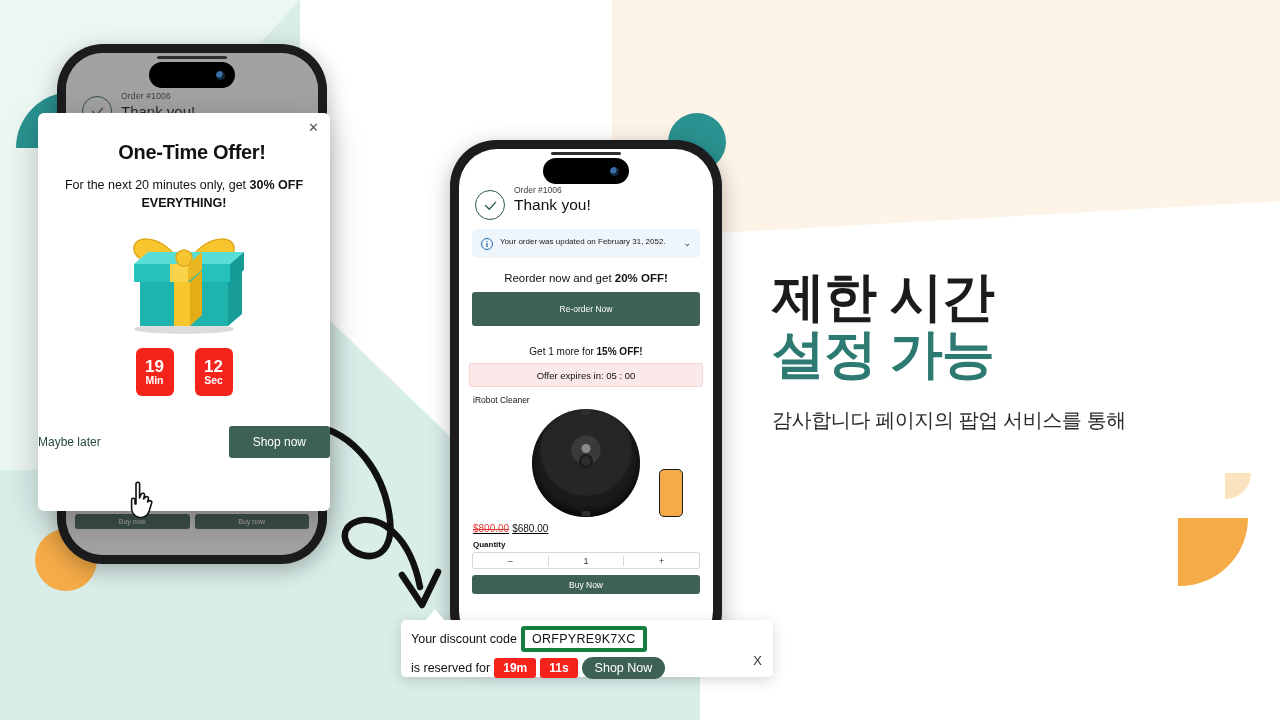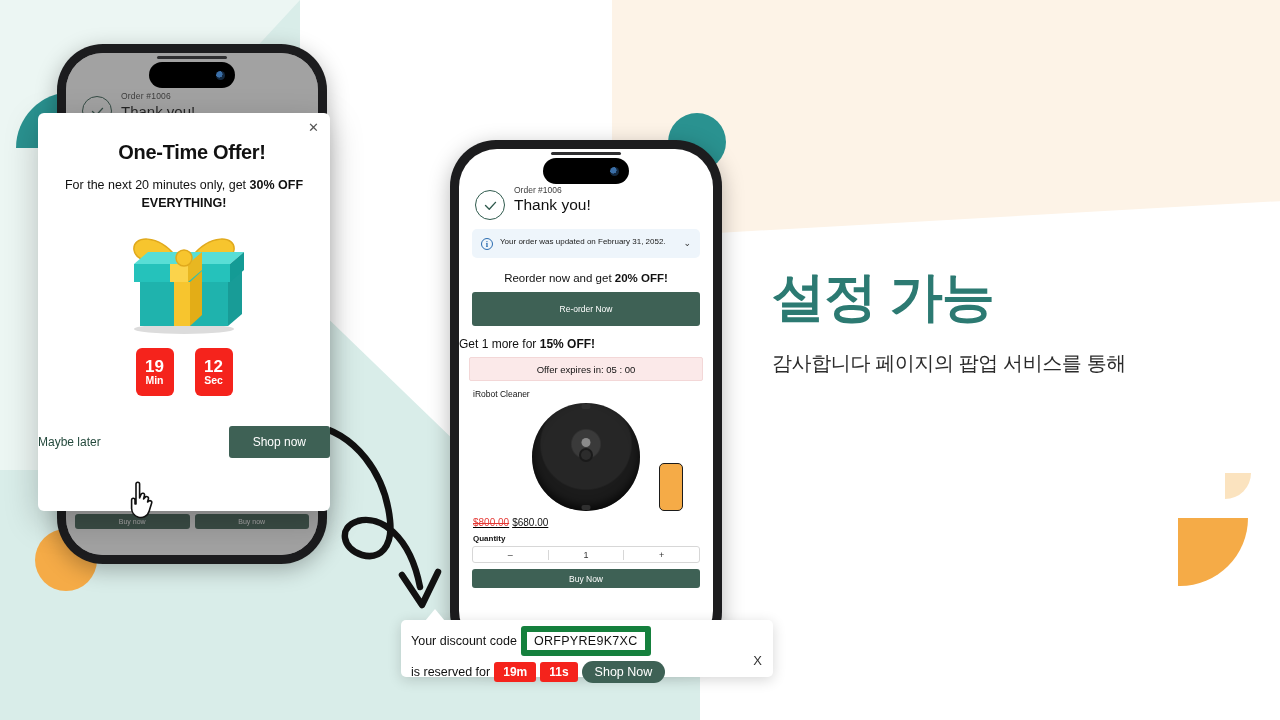--- a/index.html
+++ b/index.html
@@ -164,21 +164,21 @@
   .notice-txt { font-size:8px; color:#1a1a1a; line-height:1.35; flex:1; }
   .chev { color:#333; font-size:9px; margin-top:1px; }
 
   .reorder-title { text-align:center; font-size:11.5px; margin:14px 0 8px; color:#111; }
   .reorder-title b { font-weight:bold; }
   .btn-dark {
     margin:0 13px; background:#3e6155; color:#fff; border-radius:3px;
     height:34px; display:flex; align-items:center; justify-content:center;
     font-size:8.5px;
   }
-  .get1 { font-size:12px; margin:11px 0 6px; color:#111; }
+  .get1 { text-align:center; font-size:10px; margin:20px 0 6px; color:#111; }
   .get1 b { font-weight:bold; }
   .offer-bar {
     margin:0 10px; background:#fbe9e9; border:1px solid #f3d7d7;
     height:24px; display:flex; align-items:center; justify-content:center;
     font-size:9.5px; color:#111; border-radius:2px;
   }
   .prod-name { font-size:8.5px; margin:8px 0 0 14px; color:#111; }
 
   
   .roomba-wrap { position:relative; height:112px; margin-top:2px; }
@@ -272,21 +272,21 @@
   
   #discount-bar {
     position:absolute; left:401px; top:620px; width:372px; height:57px;
     background:#fff; border-radius:5px; box-shadow:0 3px 14px rgba(0,0,0,.16);
     z-index:22; padding:6px 10px 0 10px;
   }
   .db-line { display:flex; align-items:center; gap:4px; }
   .db-line1 { margin-bottom:5px; }
   .db-txt { font-size:12.5px; color:#111; }
   .db-code {
-    border:6px solid #15803d; border-radius:3px; padding:2px 7px;
+    border:4px solid #15803d; border-radius:3px; padding:2px 7px;
     font-size:12.5px; color:#111; letter-spacing:.3px;
   }
   .db-chip {
     background:#f5231c; color:#fff; font-size:12px; font-weight:bold;
     padding:3px 9px; border-radius:3px;
   }
   .db-shop {
     background:#3e6155; color:#fff; font-size:12.5px;
     padding:4px 13px; border-radius:14px;
   }
@@ -535,17 +535,18 @@
   <div class="db-line">
     <span class="db-txt">is reserved for</span>
     <span class="db-chip">19m</span>
     <span class="db-chip">11s</span>
     <span class="db-shop">Shop Now</span>
   </div>
   <div class="db-x">X</div>
 </div>
 
 <div id="right-copy">
+  <div class="kr-h1">제한 시간</div>
   <div class="kr-h1 kr-h1-2">설정 가능</div>
   <div class="kr-p">
     <div>감사합니다 페이지의 팝업 서비스를 통해</div>
   </div>
 </div>
 
 </body></html>

